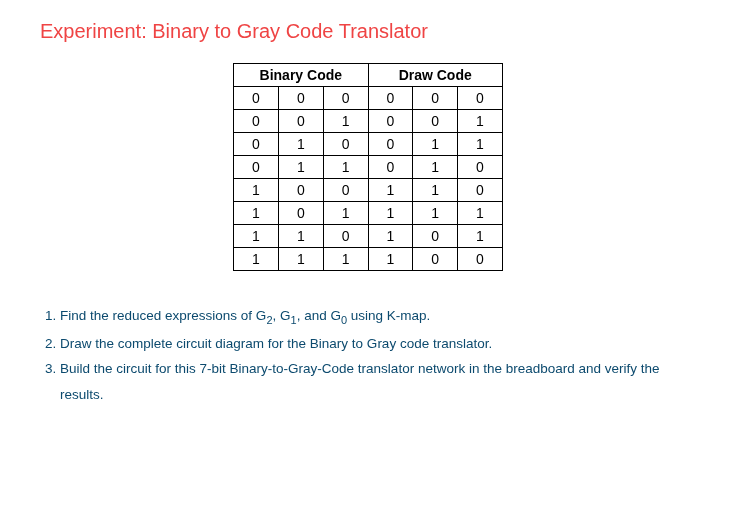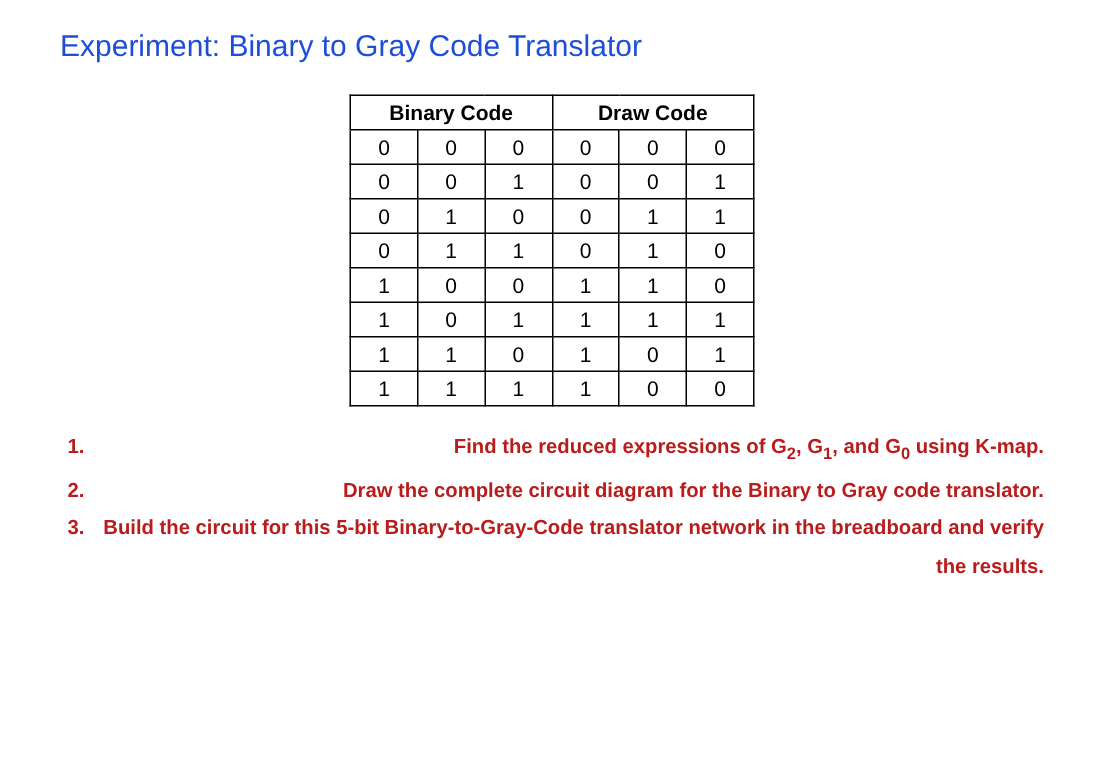--- a/index.html
+++ b/index.html
@@ -7,30 +7,30 @@
       background: #fff;
       font-family: Arial, sans-serif;
       font-size: 14px;
       color: #000;
       width: 736px;
       min-height: 507px;
       padding: 20px 40px;
     }
 
     #page-title {
-      color: #1d4ed8;
+      color: #ef4444;
       font-size: 20px;
       font-weight: normal;
       margin-bottom: 20px;
     }
 
     .table-container {
       display: flex;
       justify-content: center;
-      margin-bottom: 14px;
+      margin-bottom: 32px;
     }
 
     table {
       border-collapse: collapse;
       font-size: 14px;
     }
 
     table th, table td {
       border: 1px solid #000;
       text-align: center;
@@ -46,24 +46,23 @@
     .sub-header {
       font-weight: bold;
     }
 
     .instructions {
       padding-left: 20px;
       line-height: 1.9;
     }
 
     .instructions li {
-      font-weight: bold;
+      font-weight: normal;
       font-size: 13.5px;
-      color: #b91c1c;
-      text-align: right;
+      color: #0c4a6e;
     }
 
     sub {
       font-size: 11px;
     }
   </style>
 </head>
 <body>
 
 <h1 id="page-title">Experiment: Binary to Gray Code Translator</h1>
@@ -141,14 +140,14 @@
           <td>0</td>
           <td>0</td>
         </tr>
       </tbody>
   </table>
 </div>
 
 <ol class="instructions">
   <li>Find the reduced expressions of G<sub>2</sub>, G<sub>1</sub>, and G<sub>0</sub> using K-map.</li>
   <li>Draw the complete circuit diagram for the Binary to Gray code translator.</li>
-  <li>Build the circuit for this 5-bit Binary-to-Gray-Code translator network in the breadboard and verify the results.</li>
+  <li>Build the circuit for this 7-bit Binary-to-Gray-Code translator network in the breadboard and verify the results.</li>
 </ol>
 
 </body></html>

